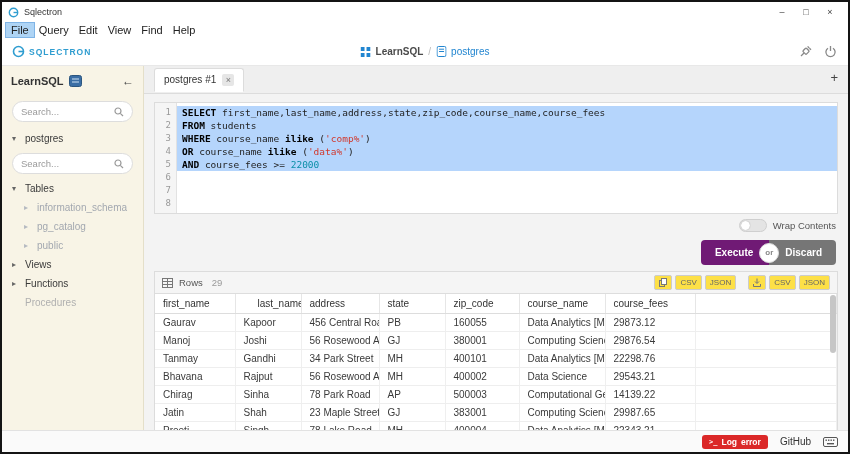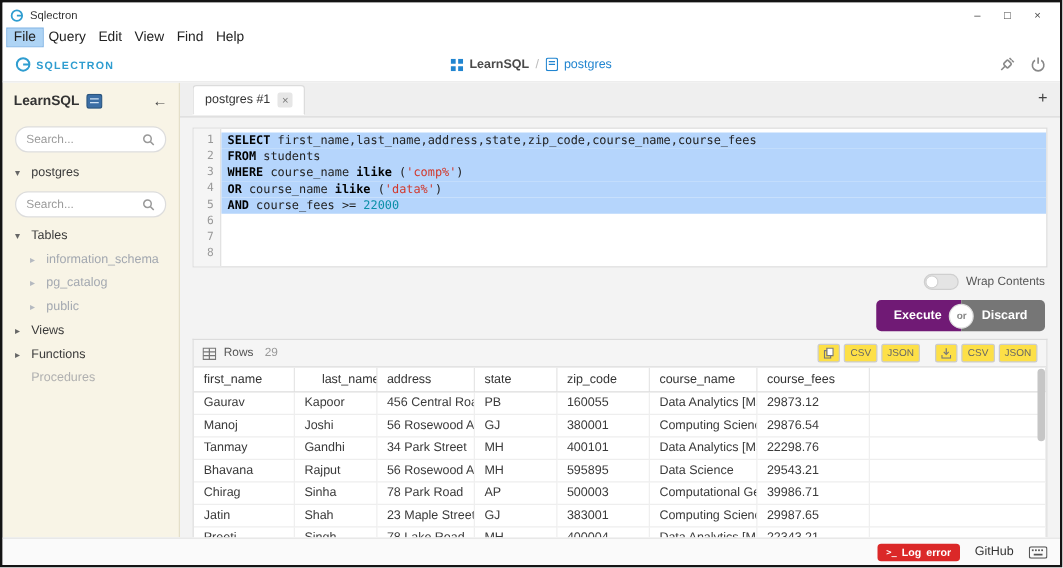--- a/index.html
+++ b/index.html
@@ -412,33 +412,33 @@
                   <td>400101</td>
                   <td>Data Analytics [MSc]</td>
                   <td>22298.76</td>
                   <td></td>
                 </tr>
                 <tr>
                   <td>Bhavana</td>
                   <td>Rajput</td>
                   <td>56 Rosewood Av...</td>
                   <td>MH</td>
-                  <td>595895</td>
+                  <td>400002</td>
                   <td>Data Science</td>
                   <td>29543.21</td>
                   <td></td>
                 </tr>
                 <tr>
                   <td>Chirag</td>
                   <td>Sinha</td>
                   <td>78 Park Road</td>
                   <td>AP</td>
                   <td>500003</td>
                   <td>Computational Ge...</td>
-                  <td>39986.71</td>
+                  <td>14139.22</td>
                   <td></td>
                 </tr>
                 <tr>
                   <td>Jatin</td>
                   <td>Shah</td>
                   <td>23 Maple Street</td>
                   <td>GJ</td>
                   <td>383001</td>
                   <td>Computing Science</td>
                   <td>29987.65</td>

